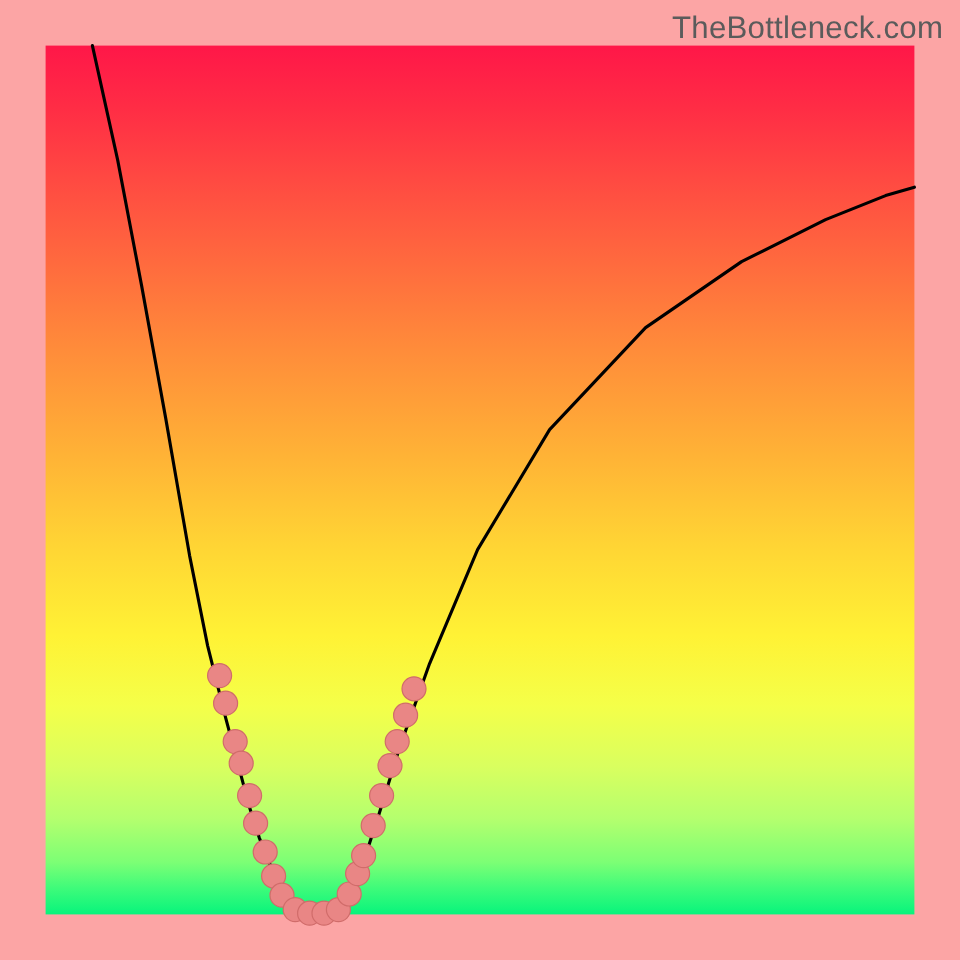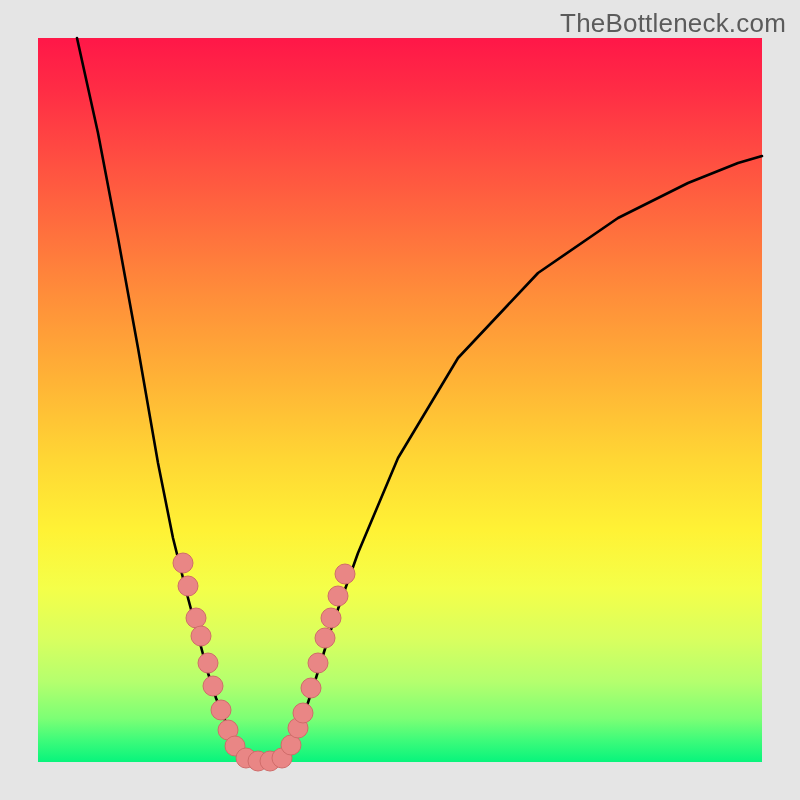--- a/index.html
+++ b/index.html
@@ -10,21 +10,21 @@
     overflow: hidden;
     background: #000;
     font-family: Arial, Helvetica, sans-serif;
   }
   .frame {
     position: absolute;
     top: 0;
     left: 0;
     width: 800px;
     height: 800px;
-    background: #e5e5e5;
+    background: #fca5a5;
   }
   .plot-area {
     position: absolute;
     left: 38px;
     top: 38px;
     width: 724px;
     height: 724px;
     background: linear-gradient(to bottom,
       #ff1748 0%,
       #ff2c45 7%,

